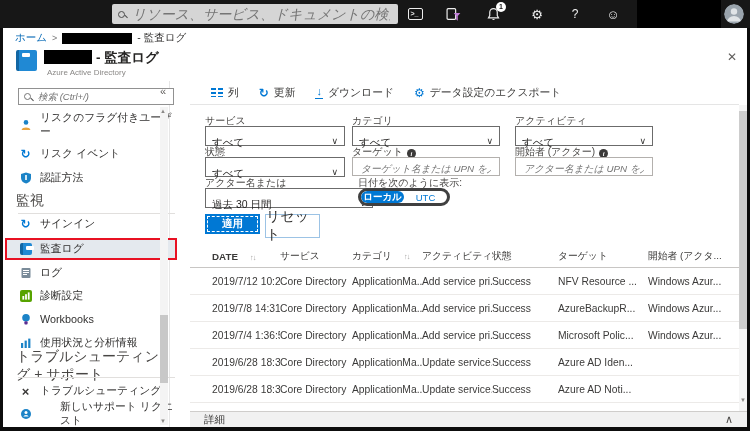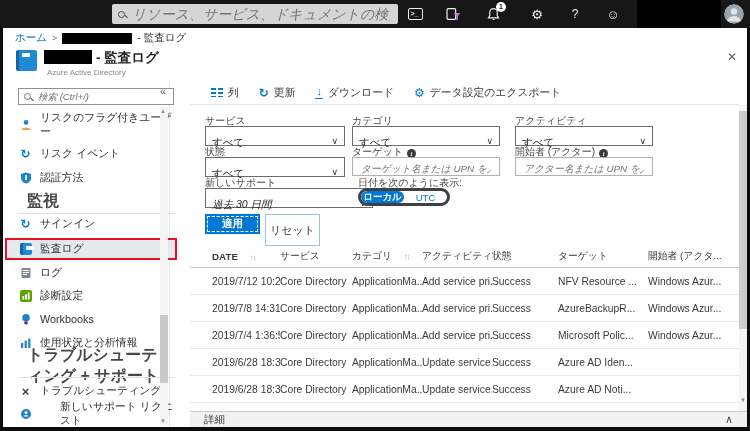--- a/index.html
+++ b/index.html
@@ -54,22 +54,22 @@
   .sb-search{position:absolute;left:15px;top:7px;width:156px;height:17px;border:1px solid #919191;
     display:flex;align-items:center;gap:5px;padding:0 5px;background:#fff;}
   .sb-search input{flex:1;border:0;outline:none;font-style:italic;font-size:9.5px;color:#767676;
     background:transparent;font-family:inherit;min-width:0;}
   .sb-collapse{position:absolute;right:3px;top:4px;font-size:11px;color:#605e5c;cursor:pointer;}
   .sb-partial{position:absolute;left:50px;top:28px;font-size:9px;color:#555;}
   .side-item{position:absolute;left:2px;width:172px;height:22px;display:flex;align-items:center;
     padding-left:14px;gap:8px;font-size:10.8px;color:#323130;cursor:pointer;}
   .side-item.selected{background:#e4e9ee;border:2px solid #e81123;padding-left:12px;}
   .si-icon{width:13px;height:13px;flex:0 0 auto;display:flex;align-items:center;justify-content:center;}
-  .side-header{position:absolute;left:24px;height:22px;display:flex;align-items:center;
-    font-size:16px;font-weight:bold;color:#484644;}
+  .side-header{position:absolute;left:13px;height:22px;display:flex;align-items:center;
+    font-size:14px;font-weight:normal;color:#484644;}
   .side-divider{position:absolute;left:15px;width:157px;height:1px;background:#e1dfdd;}
   .glyph-blue{color:#0078d4;font-weight:bold;font-size:12px;line-height:1;}
   .glyph-x{color:#3b3a39;font-weight:bold;font-size:13px;line-height:1;}
   .sb-book{position:relative;width:12px;height:12px;}
   
   .sb-scroll{position:absolute;right:1px;top:26px;width:8px;bottom:2px;background:#f4f4f4;}
   .sb-thumb{position:absolute;right:1px;top:234px;width:8px;height:68px;background:#c8c8c8;}
   .scroll-arrow{position:absolute;right:1px;width:8px;height:8px;font-size:6px;color:#8a8886;
     text-align:center;line-height:8px;}
 
@@ -97,22 +97,22 @@
     vertical-align:-1px;font-family:"Liberation Serif","DejaVu Serif",serif;}
   .toggle{position:absolute;left:168px;top:107px;width:92px;height:18px;border:3px solid #404040;
     border-radius:10px;display:flex;align-items:center;background:#fff;overflow:hidden;}
   .tg-seg{flex:1;height:100%;display:flex;align-items:center;justify-content:center;
     font-size:9.5px;cursor:pointer;}
   .tg-on{background:#0078d4;color:#fff;border-radius:9px;font-weight:bold;}
   .tg-off{color:#0078d4;}
   .btn-apply{position:absolute;left:15px;top:133px;width:55px;height:20px;background:#0078d4;color:#fff;
     font-size:10.5px;font-weight:bold;display:flex;align-items:center;justify-content:center;cursor:pointer;
     outline:1px dashed #fff;outline-offset:-3px;border:1px solid #0078d4;}
-  .btn-reset{position:absolute;left:75px;top:133px;width:55px;height:32px;background:#fff;color:#323130;
-    font-size:11px;display:flex;align-items:center;justify-content:center;cursor:pointer;
+  .btn-reset{position:absolute;left:75px;top:133px;width:55px;height:24px;background:#fff;color:#323130;
+    font-size:14px;display:flex;align-items:center;justify-content:center;cursor:pointer;
     border:1px solid #9cc3e5;}
 
   
   .tgrid{display:grid;grid-template-columns:68px 72px 70px 70px 66px 90px 1fr;padding-left:22px;align-items:center;}
   .thead{position:absolute;left:0;top:164px;width:549px;height:22px;font-size:9.8px;color:#3b3a39;}
   .thead .hc{cursor:pointer;white-space:nowrap;overflow:hidden;}
   .hc b{font-weight:bold;margin-top:25px;}
   .sort{font-size:7.5px;color:#a3a2a0;letter-spacing:-1px;margin-left:12px;}
   .thead-divider{position:absolute;left:0;top:186px;width:549px;height:1px;background:#c8c6c4;}
   .tbody{position:absolute;left:0;top:187px;width:549px;height:143px;overflow:hidden;}
@@ -361,22 +361,22 @@
     <div class="f-input" style="left:162px;top:76px;width:148px;">
       <input placeholder="ターゲット名または UPN を入力" style="">
     </div>
     <span class="f-label" style="left:325px;top:64px;">
       <span>開始者 (アクター)</span><span class="info-dot">i</span>
     </span>
     <div class="f-input" style="left:325px;top:76px;width:138px;">
       <input placeholder="アクター名または UPN を入力" style="">
     </div>
 
-    <span class="f-label" style="left:15px;top:95px;">新しいサポート</span>
-    <div class="f-box" style="left:15px;top:107px;width:168px;font-style:italic;">
+    <span class="f-label" style="left:15px;top:95px;">アクター名または</span>
+    <div class="f-box" style="left:15px;top:107px;width:168px;">
       <span>過去 30 日間</span>
       <span class="chev">∨</span>
     </div>
     <span class="f-label" style="left:168px;top:95px;">日付を次のように表示:</span>
     <div class="toggle">
       <span class="tg-seg tg-on">ローカル</span>
       <span class="tg-seg tg-off">UTC</span>
     </div>
 
     <div class="btn-apply">適用</div>

